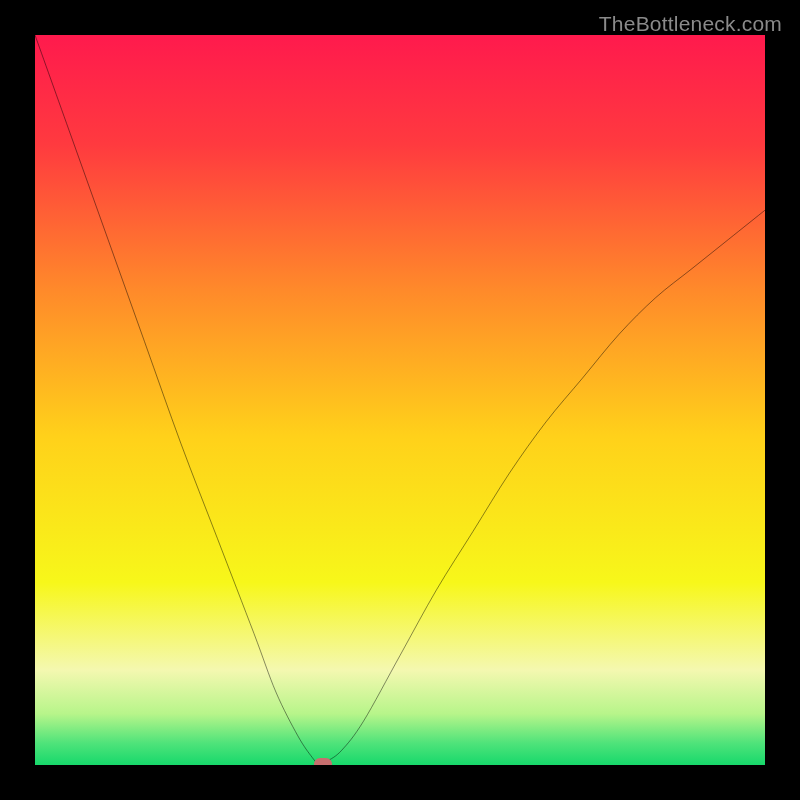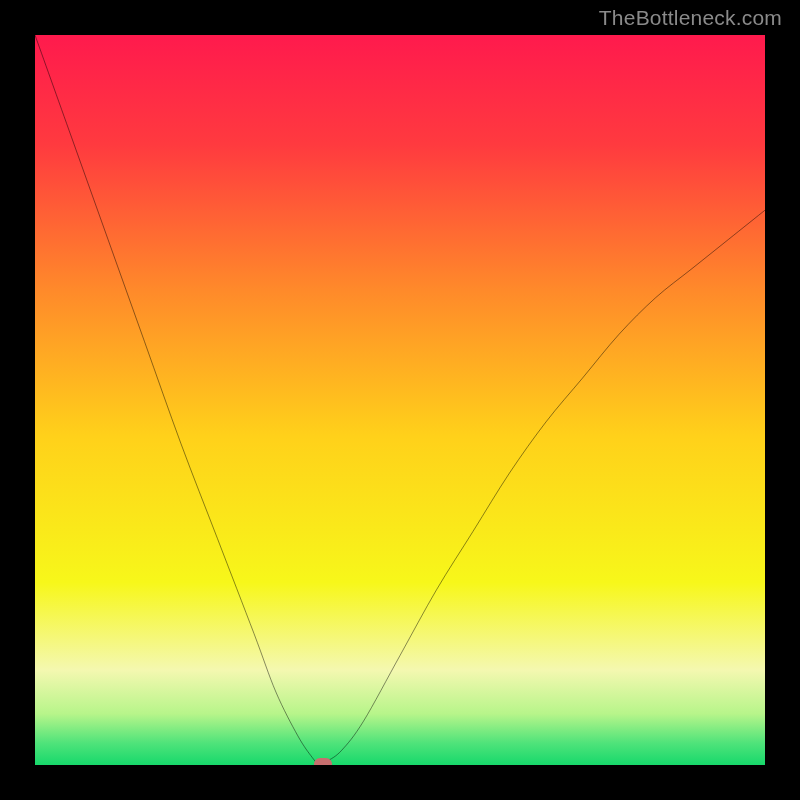--- a/index.html
+++ b/index.html
@@ -42,21 +42,21 @@
   }
   .marker {
     position: absolute;
     width: 18px;
     height: 12px;
     border-radius: 6px;
     transform: translate(-50%, -50%);
   }
   .watermark {
     position: absolute;
-    top: 6px;
+    top: 12px;
     right: 18px;
     font-family: Arial, Helvetica, sans-serif;
     font-size: 21px;
     font-weight: 500;
     color: #8a8a8a;
     letter-spacing: 0.2px;
   }
 </style>
 </head>
 <body>

